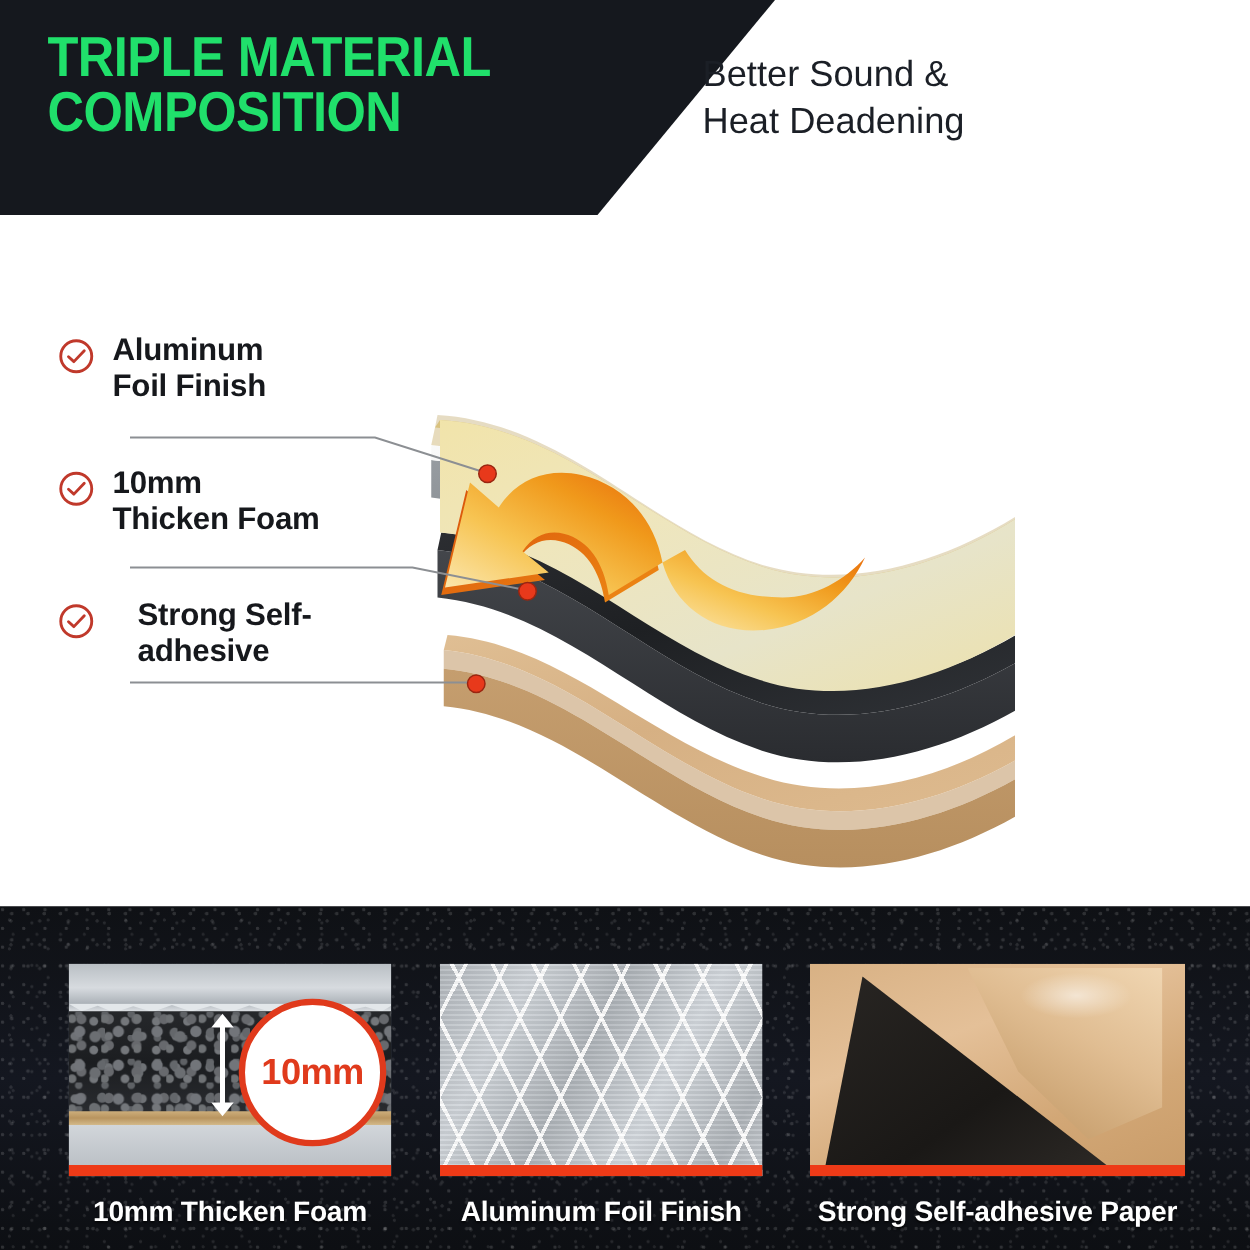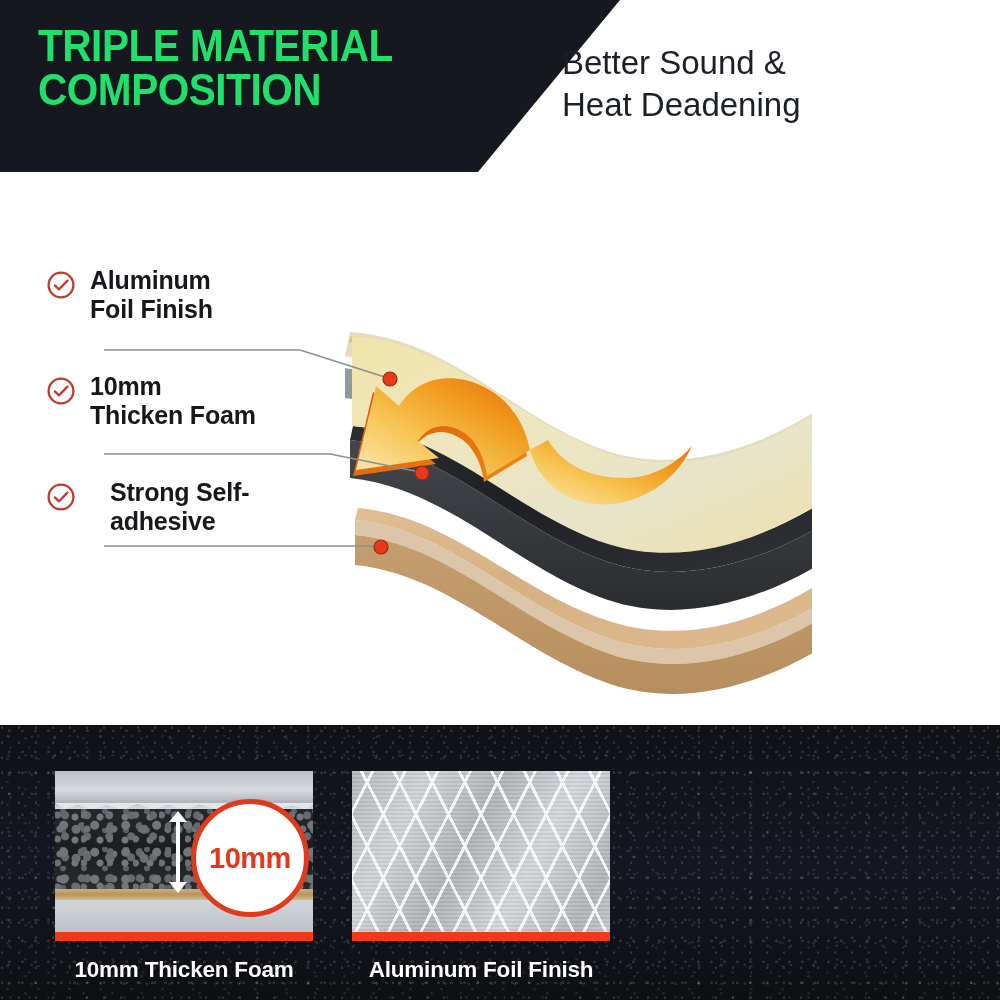--- a/index.html
+++ b/index.html
@@ -28,21 +28,21 @@
     font-size:45px;
     line-height:0.98;
     letter-spacing:-0.5px;
     transform:scaleX(0.90);
     transform-origin:left top;
     white-space:pre-line;
   }
   .subhead{
     position:absolute;left:562px;top:42px;width:420px;
     color:#1b1f26;
-    font-size:33px;
+    font-size:29px;
     line-height:1.28;
     font-weight:400;
     white-space:pre-line;
   }
 
   
   .main-area{position:absolute;left:0;top:172px;width:812px;height:553px;background:#fff;overflow:hidden;}
 
   .feature-list{position:absolute;left:0;top:0;width:360px;height:553px;}
   .feature{position:absolute;left:46px;display:flex;align-items:flex-start;gap:14px;}
@@ -320,17 +320,28 @@
       </div>
 
       <div class="panel" id="panel1">
         <div class="photo">
           <div class="ph-foil"></div>
           <div class="redbar"></div>
         </div>
         <div class="cap">Aluminum Foil Finish</div>
       </div>
 
+      <div class="panel" id="panel2">
+        <div class="photo">
+          <div class="ph-peel">
+            <div class="peel-sheet"></div>
+            <div class="peel-curl"></div>
+            <div class="peel-gloss"></div>
+          </div>
+          <div class="redbar"></div>
+        </div>
+        <div class="cap">Strong Self-adhesive Paper</div>
+      </div>
 
     </div>
   </div>
 
 </div>
 
 </body></html>

